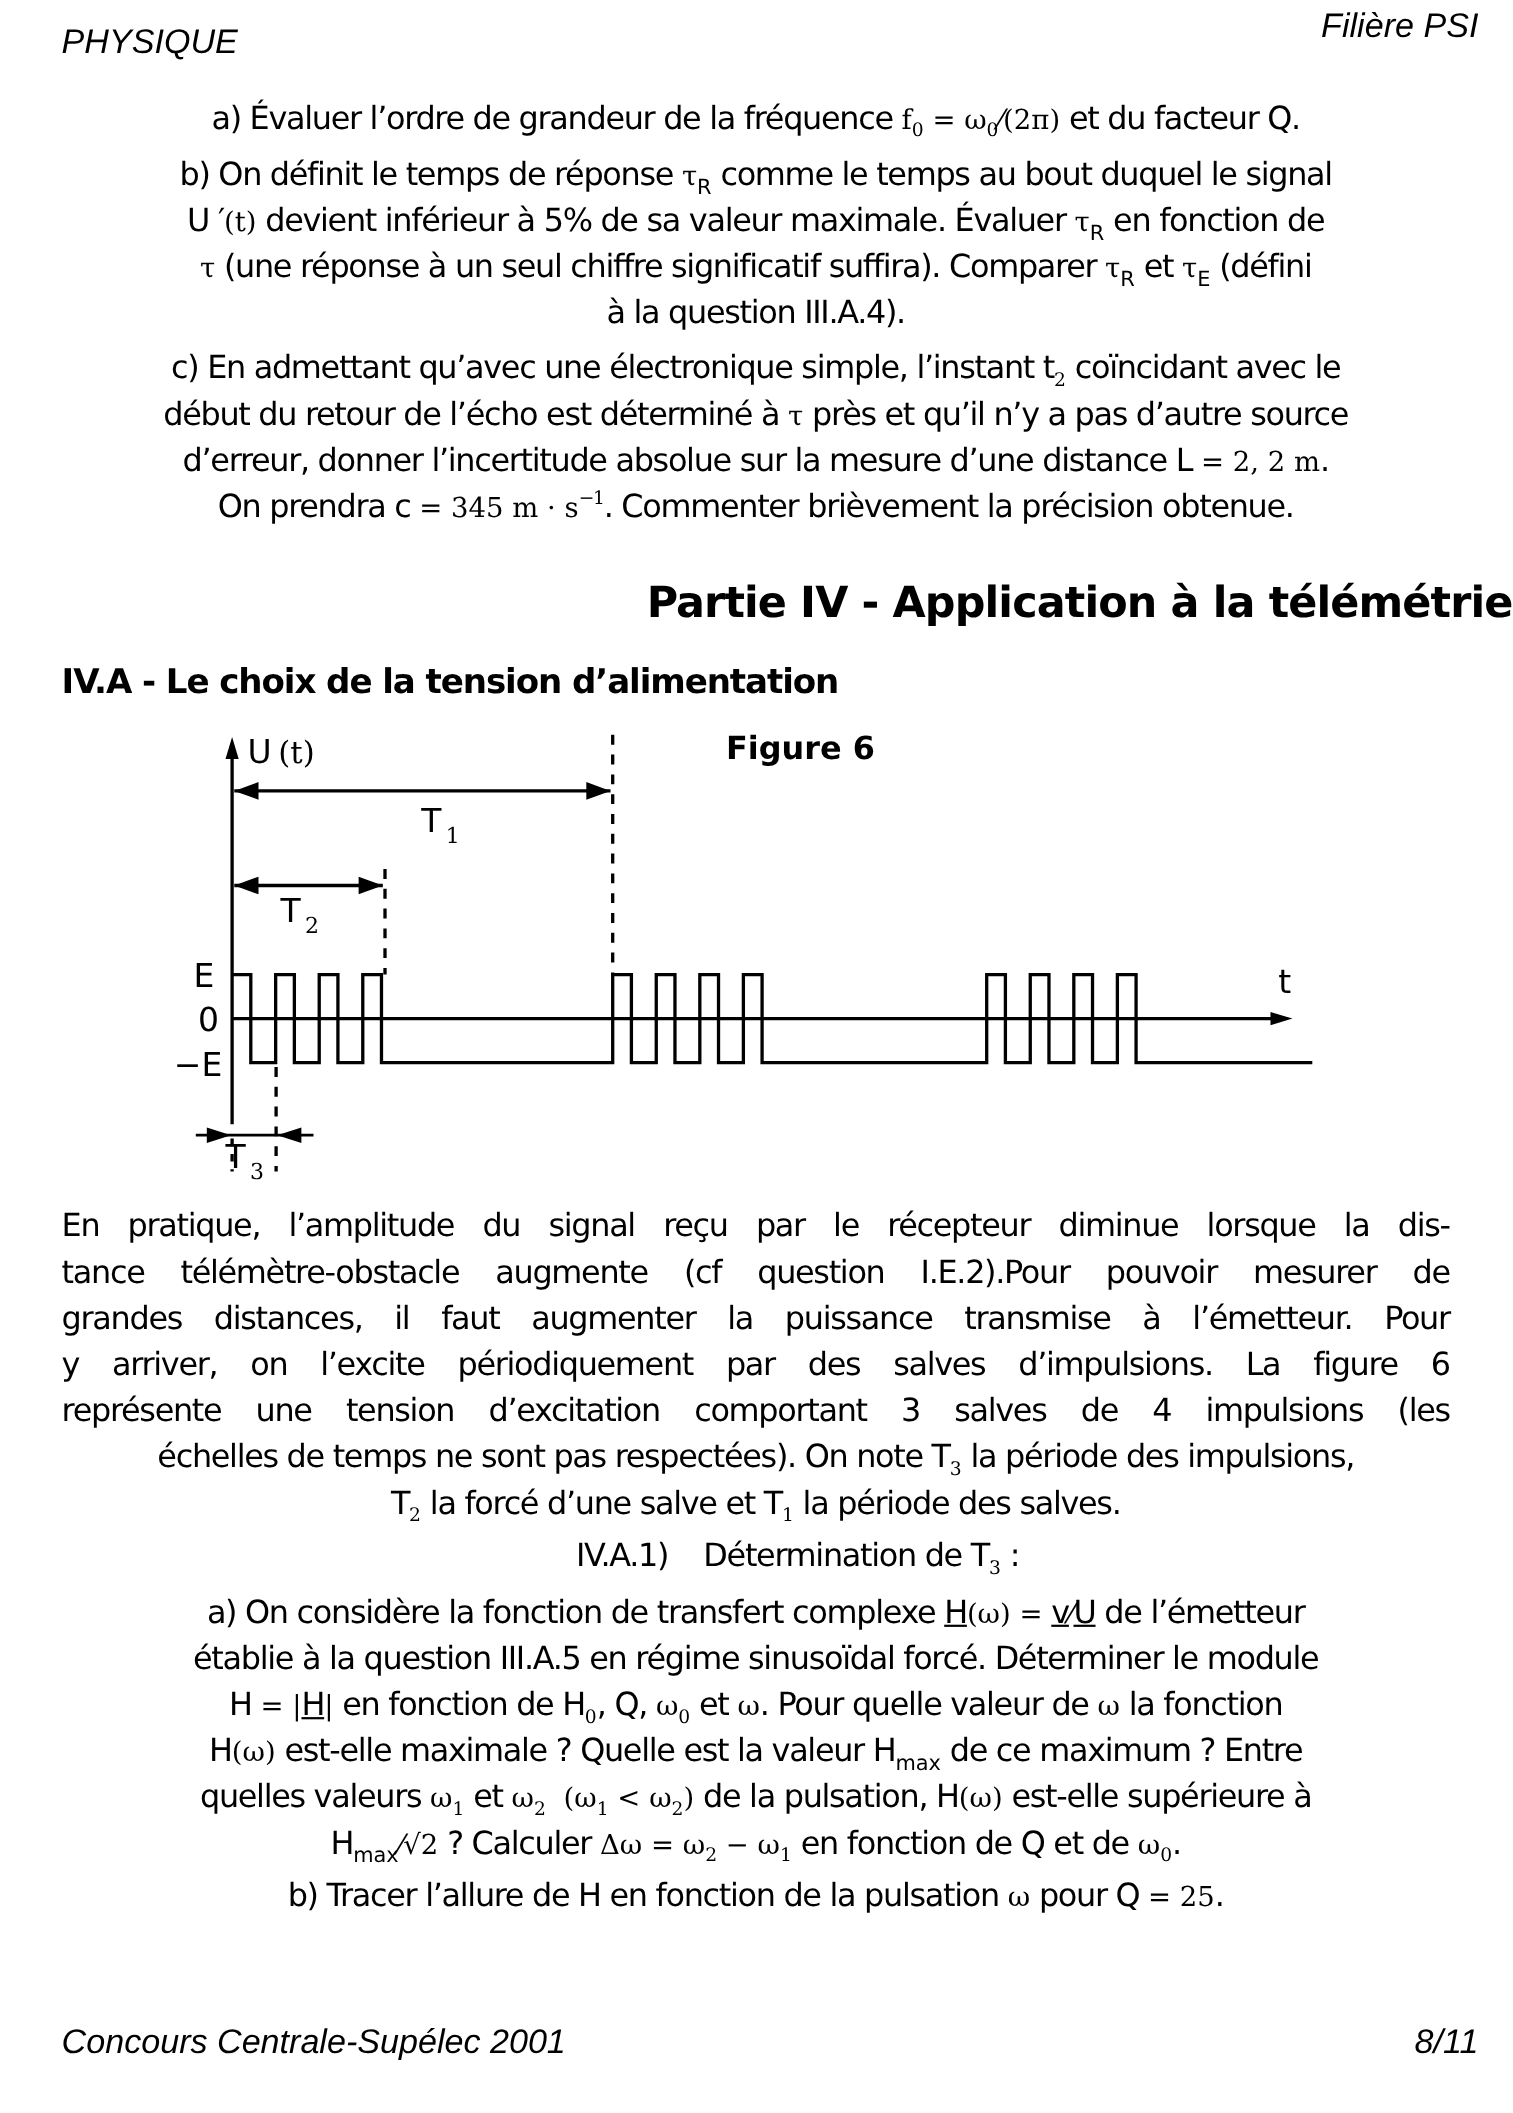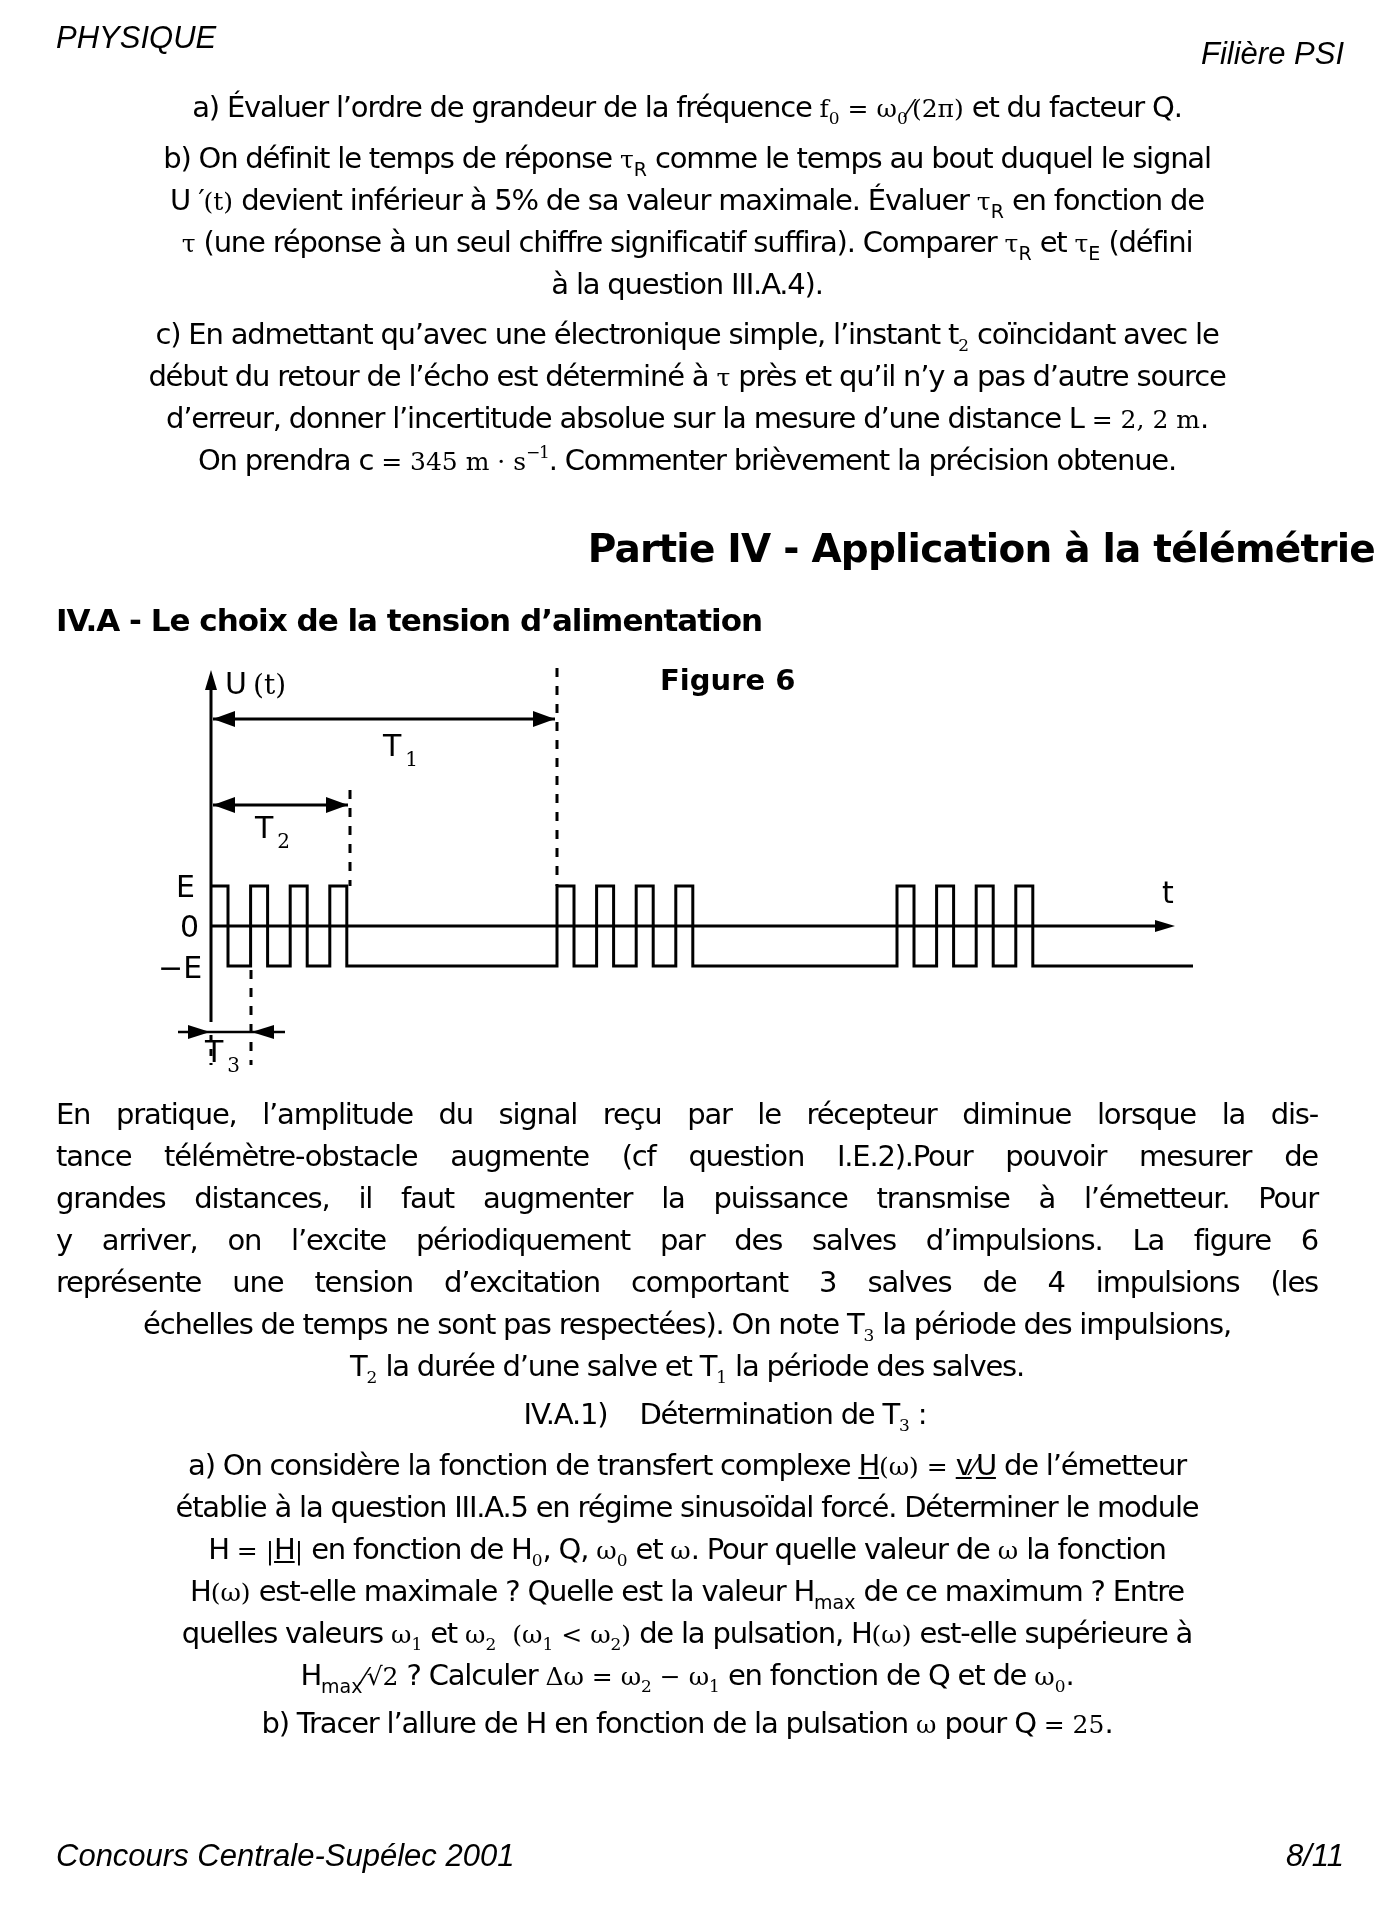--- a/index.html
+++ b/index.html
@@ -21,21 +21,21 @@
   .figser { font-family: "DejaVu Serif", serif; font-size: 28px; }
   .figsub { font-family: "DejaVu Serif", serif; font-size: 20px; }
   .figtitle { font-family: "DejaVu Sans", sans-serif; font-weight: bold; font-size: 29px; }
 </style>
 </head>
 <body>
 
 <div class="page">
 
   <span class="hdr" style="left:56px; top:20px;">PHYSIQUE</span>
-  <span class="hdr" style="right:57px; top:36px;">Filière PSI</span>
+  <span class="hdr" style="right:57px; top:6px;">Filière PSI</span>
 
   <div class="txt" style="top:86px;">
     <span class="line"><span>a)  Évaluer l’ordre de grandeur de la fréquence </span><span class="m">f</span><span class="ms">0</span><span class="m"> = ω</span><span class="ms">0</span><span class="m">⁄(2π)</span><span>  et du facteur </span><span>Q</span><span>.</span></span>
   </div>
 
   <div class="txt" style="top:137px;">
     <span class="line"><span>b)  On définit le temps de réponse </span><span class="m">τ</span><span class="sans-sub">R</span><span>  comme le temps au bout duquel le signal</span></span>
     <span class="line"><span>U ′</span><span class="m">(t)</span><span>  devient inférieur à 5% de sa valeur maximale. Évaluer </span><span class="m">τ</span><span class="sans-sub">R</span><span>  en fonction de</span></span>
     <span class="line"><span class="m">τ</span><span>  (une réponse à un seul chiffre significatif suffira). Comparer </span><span class="m">τ</span><span class="sans-sub">R</span><span>  et </span><span class="m">τ</span><span class="sans-sub">E</span><span>  (défini</span></span>
     <span class="line">à la question III.A.4).</span>
@@ -96,21 +96,21 @@
     <text x="1162" y="903" class="figlbl">t</text>
   </svg>
 
   <div class="txt" style="top:1093px;">
     <span class="line just">En pratique, l’amplitude du signal reçu par le récepteur diminue lorsque la dis-</span>
     <span class="line just">tance télémètre-obstacle augmente (cf question I.E.2).Pour pouvoir mesurer de</span>
     <span class="line just">grandes distances, il faut augmenter la puissance transmise à l’émetteur. Pour</span>
     <span class="line just">y arriver, on l’excite périodiquement par des salves d’impulsions. La figure 6</span>
     <span class="line just">représente une tension d’excitation comportant 3 salves de 4 impulsions (les</span>
     <span class="line"><span>échelles de temps ne sont pas respectées). On note </span><span>T</span><span class="ms">3</span><span>  la période des impulsions,</span></span>
-    <span class="line"><span>T</span><span class="ms">2</span><span>  la durée d’une salve et </span><span>T</span><span class="ms">1</span><span>  la période des salves.</span></span>
+    <span class="line"><span>T</span><span class="ms">2</span><span>  la forcé d’une salve et </span><span>T</span><span class="ms">1</span><span>  la période des salves.</span></span>
   </div>
 
   <div class="txt" style="top:1393px;margin-left:38px;">
     <span class="line"><span style="white-space:pre;">IV.A.1)    Détermination de </span><span>T</span><span class="ms">3</span><span>  :</span></span>
   </div>
 
   <div class="txt" style="top:1444px;">
     <span class="line"><span>a)  On considère la fonction de transfert complexe </span><span class="ul">H</span><span class="m">(ω)</span><span class="m"> = </span><span class="ul">v</span><span class="m">⁄</span><span class="ul">U</span><span>  de l’émetteur</span></span>
     <span class="line">établie à la question III.A.5 en régime sinusoïdal forcé. Déterminer le module</span>
     <span class="line"><span>H</span><span class="m"> = |</span><span class="ul">H</span><span class="m">|</span><span>  en fonction de </span><span>H</span><span class="ms">0</span><span>, </span><span>Q</span><span>, </span><span class="m">ω</span><span class="ms">0</span><span>  et </span><span class="m">ω</span><span>. Pour quelle valeur de </span><span class="m">ω</span><span>  la fonction</span></span>

